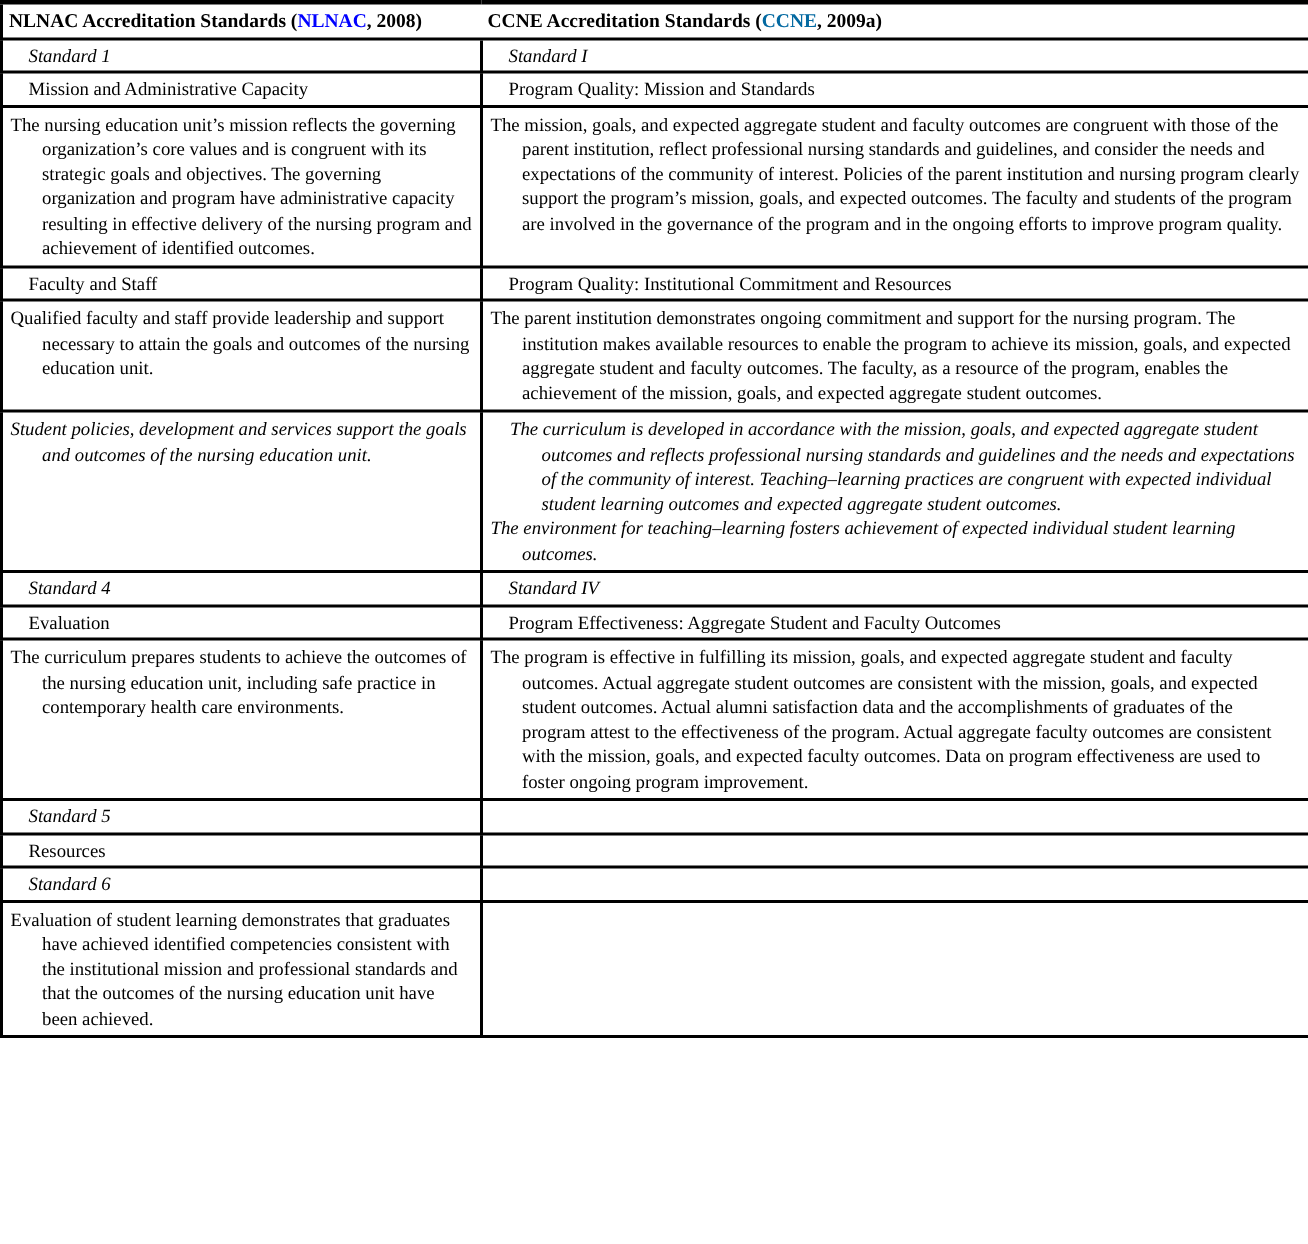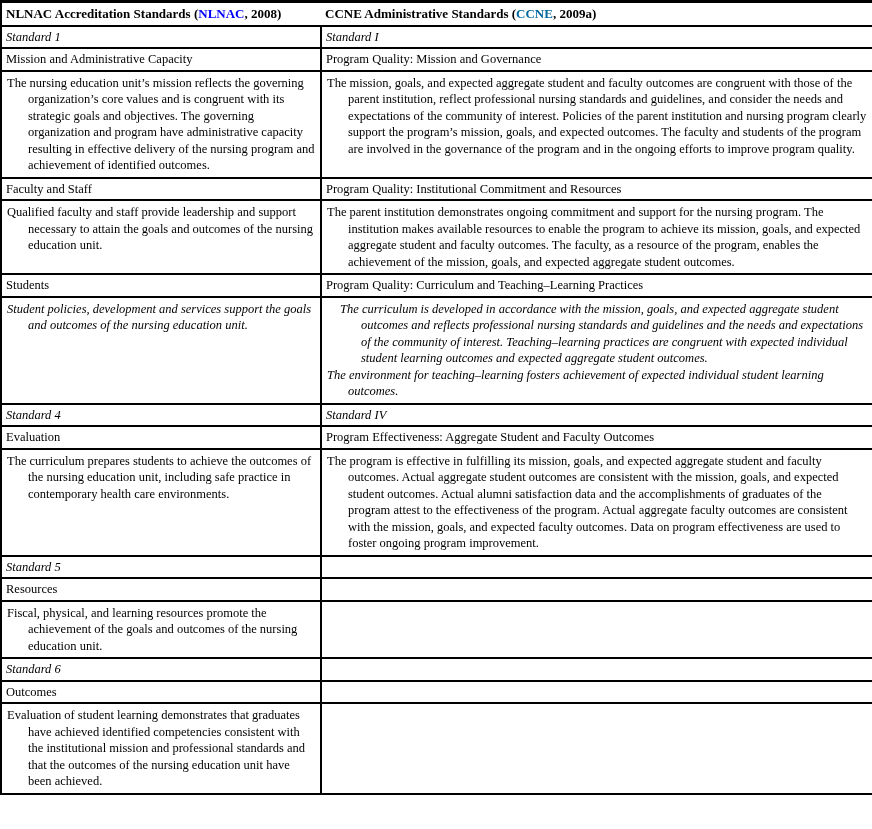--- a/index.html
+++ b/index.html
@@ -12,21 +12,21 @@
     table-layout: fixed;
     border: 2px solid #000;
     border-top: 3px solid #000;
   }
   col.c-left  { width: 320px; }
   col.c-right { width: 552px; }
 
   td {
     border: 2px solid #000;
     vertical-align: top;
-    padding: 2px 4px;
+    padding: 2px 17px;
     font-size: 12.5px;
     line-height: 16.5px;
     overflow: hidden;
   }
 
   tr.hdr td {
     font-weight: bold;
     font-size: 13px;
     height: 24px;
     vertical-align: middle;
@@ -63,31 +63,31 @@
       <col class="c-left">
       <col class="c-right">
     </colgroup>
   <tbody>
 
     <tr class="hdr">
       <td class="hdr-l">
         <span>NLNAC Accreditation Standards (</span><span class="cite" style="color: rgb(0, 0, 255);">NLNAC</span><span>, 2008)</span>
       </td>
       <td class="hdr-r">
-        <span>CCNE Administrative Standards (</span><span class="cite" style="color: #0369a1;">CCNE</span><span>, 2009a)</span>
+        <span>CCNE Accreditation Standards (</span><span class="cite" style="color: #0369a1;">CCNE</span><span>, 2009a)</span>
       </td>
     </tr>
 
     <tr class="std">
       <td>Standard 1</td>
       <td>Standard I</td>
     </tr>
     <tr class="ttl">
       <td>Mission and Administrative Capacity</td>
-      <td>Program Quality: Mission and Governance</td>
+      <td>Program Quality: Mission and Standards</td>
     </tr>
     <tr class="b1">
       <td class="body">
         <p class="hang">The nursing education unit’s mission reflects the governing organization’s core values and is congruent with its strategic goals and objectives. The governing organization and program have administrative capacity resulting in effective delivery of the nursing program and achievement of identified outcomes.</p>
       </td>
       <td class="body">
         <p class="hang">The mission, goals, and expected aggregate student and faculty outcomes are congruent with those of the parent institution, reflect professional nursing standards and guidelines, and consider the needs and expectations of the community of interest. Policies of the parent institution and nursing program clearly support the program’s mission, goals, and expected outcomes. The faculty and students of the program are involved in the governance of the program and in the ongoing efforts to improve program quality.</p>
       </td>
     </tr>
 
@@ -97,24 +97,20 @@
     </tr>
     <tr class="b2">
       <td class="body">
         <p class="hang">Qualified faculty and staff provide leadership and support necessary to attain the goals and outcomes of the nursing education unit.</p>
       </td>
       <td class="body">
         <p class="hang">The parent institution demonstrates ongoing commitment and support for the nursing program. The institution makes available resources to enable the program to achieve its mission, goals, and expected aggregate student and faculty outcomes. The faculty, as a resource of the program, enables the achievement of the mission, goals, and expected aggregate student outcomes.</p>
       </td>
     </tr>
 
-    <tr class="ttl">
-      <td>Students</td>
-      <td>Program Quality: Curriculum and Teaching–Learning Practices</td>
-    </tr>
     <tr class="b3">
       <td class="body">
         <p class="hang">Student policies, development and services support the goals and outcomes of the nursing education unit.</p>
       </td>
       <td class="body">
         <p class="hang first-indent">The curriculum is developed in accordance with the mission, goals, and expected aggregate student outcomes and reflects professional nursing standards and guidelines and the needs and expectations of the community of interest. Teaching–learning practices are congruent with expected individual student learning outcomes and expected aggregate student outcomes.</p>
         <p class="hang">The environment for teaching–learning fosters achievement of expected individual student learning outcomes.</p>
       </td>
     </tr>
 
@@ -136,33 +132,23 @@
     </tr>
 
     <tr class="std">
       <td>Standard 5</td>
       <td></td>
     </tr>
     <tr class="ttl">
       <td>Resources</td>
       <td></td>
     </tr>
-    <tr class="b5">
-      <td class="body">
-        <p class="hang">Fiscal, physical, and learning resources promote the achievement of the goals and outcomes of the nursing education unit.</p>
-      </td>
-      <td class="body"></td>
-    </tr>
 
     <tr class="std">
       <td>Standard 6</td>
-      <td></td>
-    </tr>
-    <tr class="ttl">
-      <td>Outcomes</td>
       <td></td>
     </tr>
     <tr class="b6">
       <td class="body">
         <p class="hang">Evaluation of student learning demonstrates that graduates have achieved identified competencies consistent with the institutional mission and professional standards and that the outcomes of the nursing education unit have been achieved.</p>
       </td>
       <td class="body"></td>
     </tr>
 
   </tbody>

